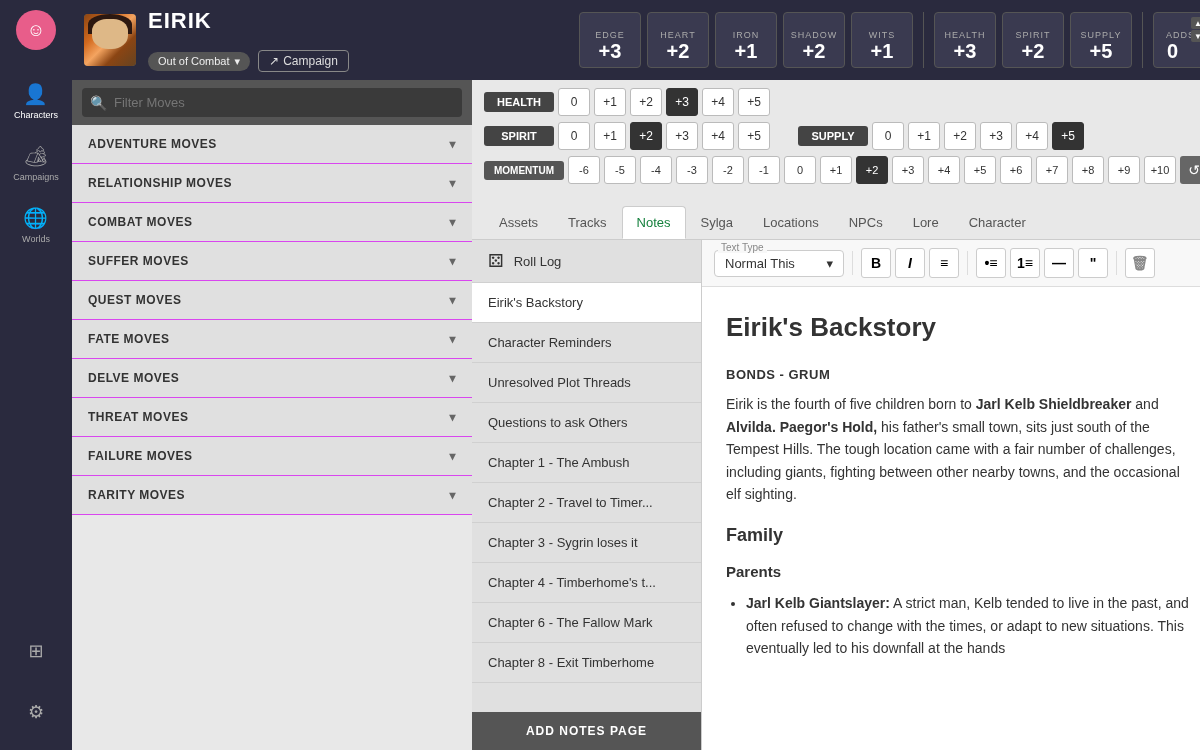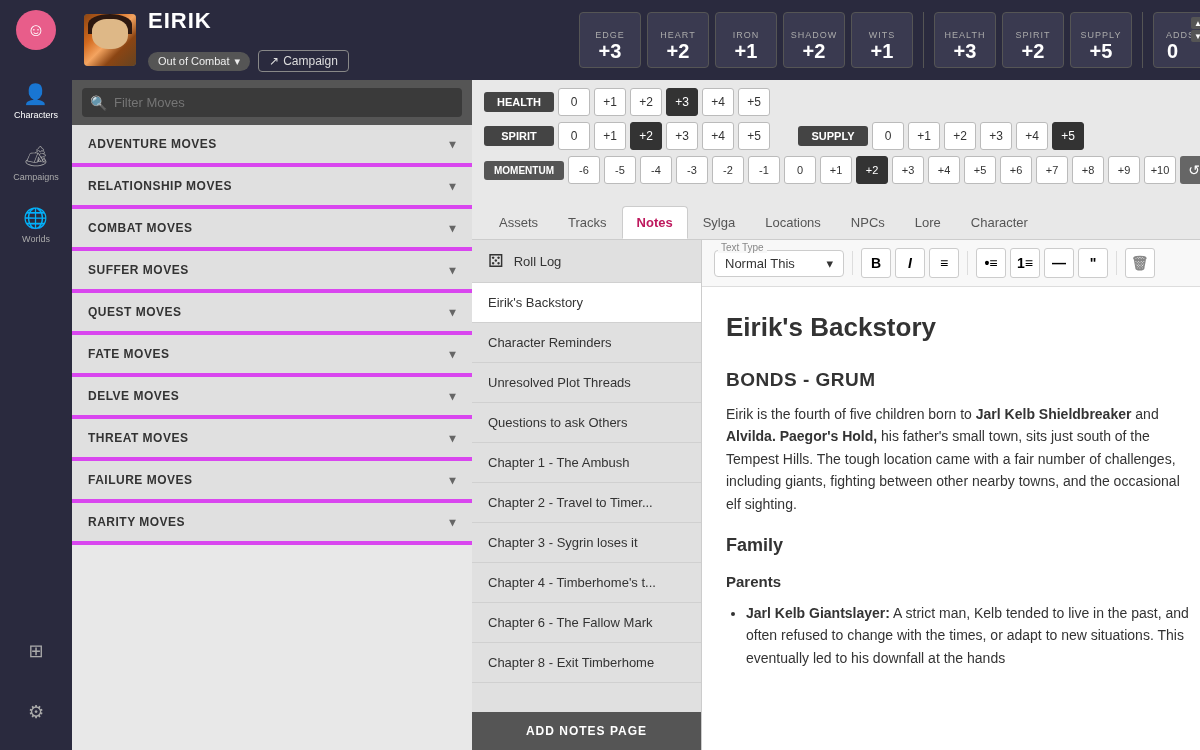--- a/index.html
+++ b/index.html
@@ -156,21 +156,21 @@
     .search-wrap { position: relative; }
     .search-icon-pos { position: absolute; left: 8px; top: 50%; transform: translateY(-50%); color: #888; font-size: 14px; }
 
     .moves-list { flex: 1; overflow-y: auto; background: #e8e8e8; }
     .move-category {
       display: flex;
       align-items: center;
       justify-content: space-between;
       padding: 12px 16px;
       background: #e0e0e0;
-      border-bottom: 4px solid #d946ef;
+      border-bottom: 1px solid #d946ef;
       cursor: pointer;
       font-size: 12px;
       font-weight: bold;
       letter-spacing: 0.5px;
       color: #333;
       text-transform: uppercase;
     }
     .chevron { color: #666; font-size: 12px; }
 
     
@@ -245,22 +245,22 @@
       padding: 8px 14px;
       font-size: 13px;
       cursor: pointer;
       color: #555;
       border-radius: 4px 4px 0 0;
       border: 1px solid transparent;
     }
     .tab-item.active {
       background: white;
       border-color: #ccc #ccc white;
-      color: #be185d;
-      font-weight: 700;
+      color: #15803d;
+      font-weight: 400;
     }
 
     
     .notes-area {
       flex: 1;
       display: flex;
       overflow: hidden;
     }
 
     
@@ -350,21 +350,21 @@
     .editor-content {
       flex: 1;
       padding: 20px 24px;
       overflow-y: auto;
       font-size: 14px;
       line-height: 1.6;
       color: #333;
     }
     .editor-content h1 { font-size: 26px; font-weight: bold; margin-bottom: 16px; }
     .editor-content h2 { font-size: 18px; font-weight: bold; margin-bottom: 10px; margin-top: 16px; }
-    .editor-content .bold-section { font-weight: bold; font-size: 19px; text-transform: uppercase; margin-bottom: 8px; letter-spacing: 0.5px; }
+    .editor-content .bold-section { font-weight: bold; font-size: 13px; text-transform: uppercase; margin-bottom: 8px; letter-spacing: 0.5px; }
     .editor-content p { margin-bottom: 12px; }
     .editor-content ul { margin-left: 20px; margin-bottom: 12px; }
     .editor-content li { margin-bottom: 24px; }
 
     
     ::-webkit-scrollbar { width: 6px; }
     ::-webkit-scrollbar-track { background: #eee; }
     ::-webkit-scrollbar-thumb { background: #bbb; border-radius: 3px; }
 
     .adds-stepper {

